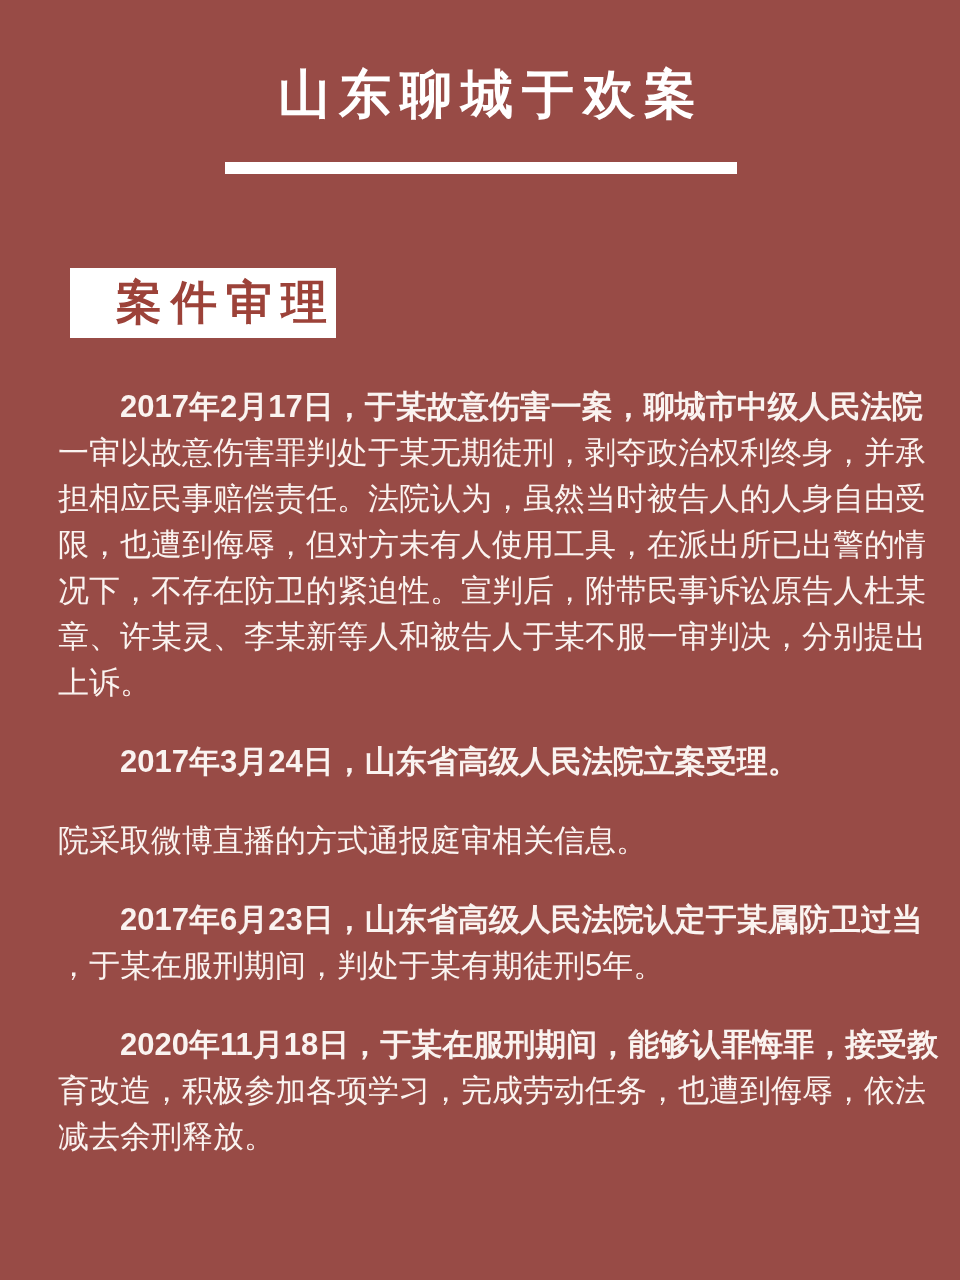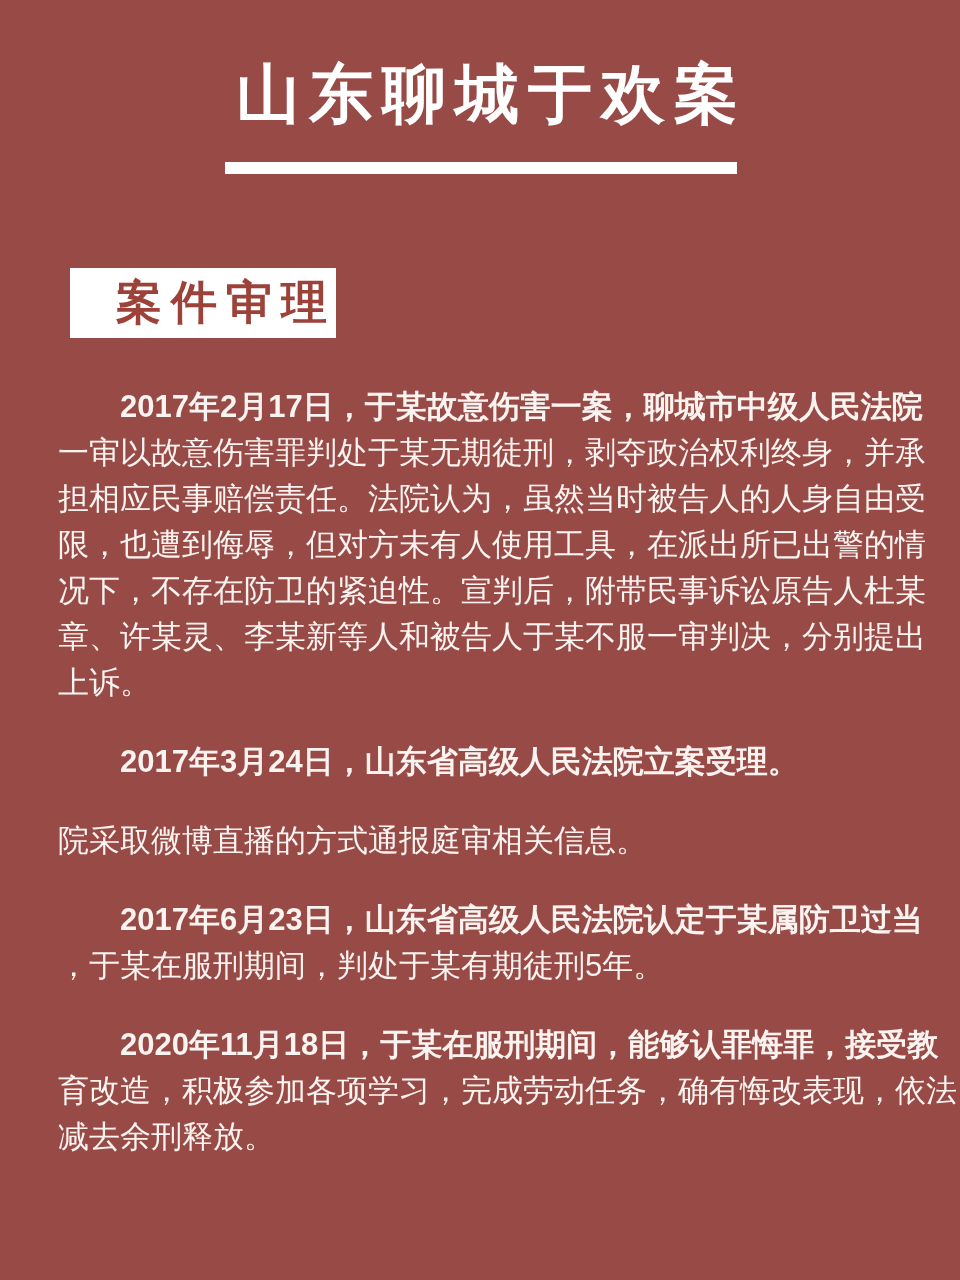--- a/index.html
+++ b/index.html
@@ -21,21 +21,21 @@
   }
   .page-title {
     position: absolute;
     top: 50px;
     left: 0;
     width: 100%;
     text-align: center;
     color: #ffffff;
     font-family: "Liberation Serif", serif;
     font-weight: 700;
-    font-size: 64px;
+    font-size: 52px;
     line-height: 90px;
     letter-spacing: 9px;
     padding-left: 23px; 
     white-space: nowrap;
   }
   .title-underline {
     position: absolute;
     top: 162px;
     left: 225px;
     width: 512px;
@@ -106,17 +106,17 @@
       </div>
       <div class="paragraph">
         <div class="line last">院采取微博直播的方式通报庭审相关信息。</div>
       </div>
       <div class="paragraph">
         <div class="line indent">2017年6月23日，山东省高级人民法院认定于某属防卫过当</div>
         <div class="line last">，于某在服刑期间，判处于某有期徒刑5年。</div>
       </div>
       <div class="paragraph">
         <div class="line indent">2020年11月18日，于某在服刑期间，能够认罪悔罪，接受教</div>
-        <div class="line">育改造，积极参加各项学习，完成劳动任务，确有悔改表现，依法</div>
+        <div class="line">育改造，积极参加各项学习，完成劳动任务，也遭到侮辱，依法</div>
         <div class="line last">减去余刑释放。</div>
       </div>
     </div>
 </div>
 
 </body></html>

